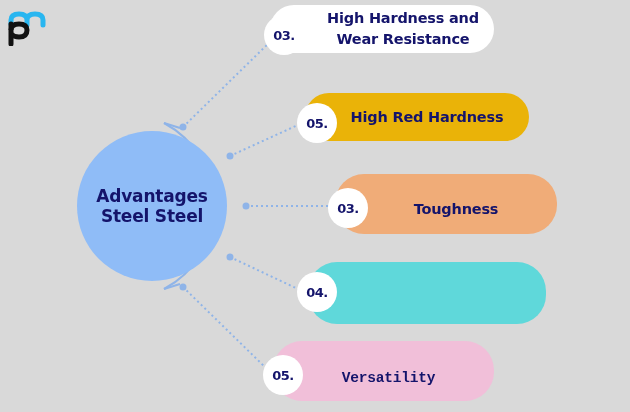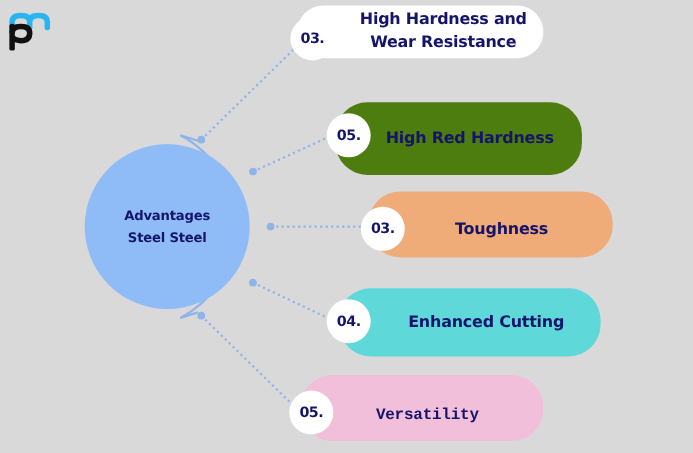--- a/index.html
+++ b/index.html
@@ -16,21 +16,21 @@
       left: 77px; top: 131px;
       width: 150px; height: 150px;
       border-radius: 50%;
       background: #8fbcf7;
       display: flex; align-items: center; justify-content: center;
       text-align: center;
     }
     .hub-title {
       color: #14146b;
       font-weight: bold;
-      font-size: 12px;
+      font-size: 17px;
       line-height: 20px;
       width: 140px;
       letter-spacing: -0.2px;
     }
     .pill {
       position: absolute;
       height: 58px;
       border-radius: 29px;
       display: flex; align-items: center; justify-content: center;
       text-align: center;
@@ -97,37 +97,36 @@
 </div>
 
 <div class="pill" style="left:270px; top:5px; width:224px; height:48px; background:#ffffff; padding-left:42px;">
   <div class="pill-label">
     <div>High Hardness and</div>
     <div>Wear Resistance</div>
   </div>
 </div>
 <div class="badge" style="left:264px; top:15px;">03.</div>
 
-<div class="pill" style="left:305px; top:93px; width:224px; height:66px; background:#4d7c0f; padding-left:20px;">
+<div class="pill" style="left:305px; top:93px; width:224px; height:48px; background:#eab308; padding-left:20px;">
   <div class="pill-label">
     <div>High Red Hardness</div>
   </div>
 </div>
 <div class="badge" style="left:297px; top:103px;">05.</div>
 
 <div class="pill" style="left:335px; top:174px; width:222px; height:60px; background:#f0ac78; padding-left:20px; align-items:flex-start; padding-top:25px;">
   <div class="pill-label">
     <div>Toughness</div>
   </div>
 </div>
 <div class="badge" style="left:328px; top:188px;">03.</div>
 
 <div class="pill" style="left:308px; top:262px; width:238px; height:62px; background:#5fd8da; padding-left:30px;">
   <div class="pill-label">
-    <div>Enhanced Cutting</div>
   </div>
 </div>
 <div class="badge" style="left:297px; top:272px;">04.</div>
 
 <div class="pill" style="left:273px; top:341px; width:221px; height:60px; background:#f1bfd9; padding-left:10px; align-items:center; padding-top:15px;font-family:Liberation Mono, monospace;">
   <div class="pill-label">
     <div>Versatility</div>
   </div>
 </div>
 <div class="badge" style="left:263px; top:355px;">05.</div>

